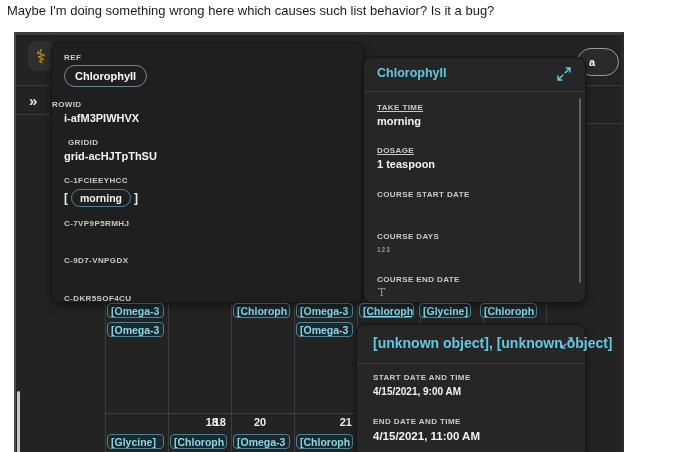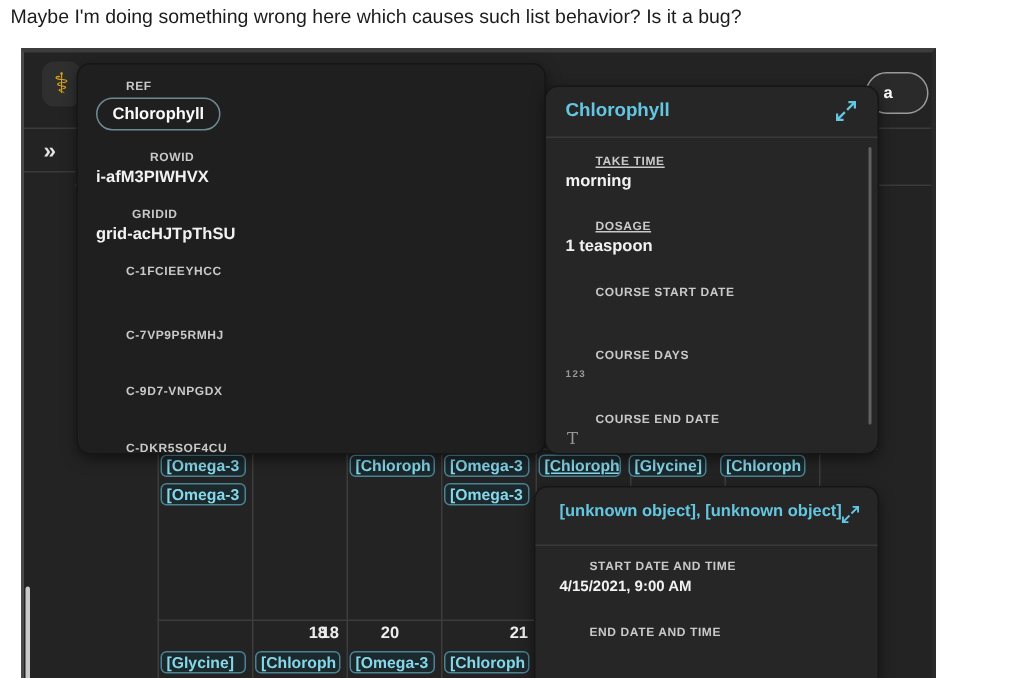--- a/index.html
+++ b/index.html
@@ -28,21 +28,21 @@
   .chip{position:absolute;height:15px;line-height:15px;border:1px solid #4d8292;border-radius:4px;
     background:#1b282c;color:#86d7ea;font-size:10.5px;font-weight:bold;padding:0 3px;
     overflow:hidden;white-space:nowrap;box-sizing:border-box;}
   .chip.u{ text-decoration:underline; }
   .datecell{position:absolute;width:58px;text-align:right;color:#ededed;font-size:11px;font-weight:600;}
 
   
   .popup{position:absolute;background:#1f1f1f;border-radius:8px;
     box-shadow:0 0 0 1px #161616,0 3px 10px rgba(0,0,0,.55);}
   .popup.light{background:#262626;}
-  .fld-label{position:absolute;font-size:8px;font-weight:bold;color:#c9c9c9;letter-spacing:.4px;white-space:nowrap;margin-left:20px;}
+  .fld-label{position:absolute;font-size:8px;font-weight:bold;color:#c9c9c9;letter-spacing:.4px;white-space:nowrap;}
   .fld-value{position:absolute;font-size:11px;font-weight:bold;color:#f2f2f2;white-space:nowrap;}
   .ref-chip{position:absolute;height:20px;line-height:20px;border:1px solid #6d8a93;border-radius:11px;
     padding:0 10px;font-size:11px;font-weight:bold;color:#fafafa;}
   .mini-chip{display:inline-block;height:16px;line-height:16px;border:1px solid #4d8292;border-radius:9px;
     padding:0 8px;font-size:10.5px;font-weight:bold;color:#f0f0f0;margin:0 3px;vertical-align:middle;}
   .bracket{color:#e8e8e8;font-size:12px;font-weight:bold;vertical-align:middle;}
   .popup-title{position:absolute;font-weight:bold;color:#64c6e0;white-space:nowrap;}
   .placeholder{position:absolute;color:#979797;}
   .scroll-thumb{position:absolute;width:2px;background:#616161;border-radius:1px;}
 
@@ -98,25 +98,28 @@
   <div class="chip" style="left:91px;top:399px;width:57px;">[Glycine]</div>
   <div class="chip" style="left:154px;top:399px;width:57px;">[Chloroph</div>
   <div class="chip" style="left:217px;top:399px;width:57px;">[Omega-3</div>
   <div class="chip" style="left:280px;top:399px;width:57px;">[Chloroph</div>
 
   <div class="pill-btn">a</div>
 
   <div class="popup" style="left:36px;top:8px;width:311px;height:259px;">
     <div class="fld-label" style="left:12px;top:10px;">REF</div>
     <div class="ref-chip" style="left:12px;top:22px;">Chlorophyll</div>
-    <div class="fld-label" style="left:28px;top:57px;">ROWID</div>
+    <div class="fld-label" style="left:0;top:57px;">ROWID</div>
     <div class="fld-value" style="left:12px;top:69px;">i-afM3PIWHVX</div>
     <div class="fld-label" style="left:16px;top:95px;">GRIDID</div>
     <div class="fld-value" style="left:12px;top:107px;">grid-acHJTpThSU</div>
     <div class="fld-label" style="left:12px;top:133px;">C-1FCIEEYHCC</div>
+    <div class="abs" style="left:12px;top:145px;">
+      <span class="bracket">[</span><span class="mini-chip">morning</span><span class="bracket">]</span>
+    </div>
     <div class="fld-label" style="left:12px;top:176px;">C-7VP9P5RMHJ</div>
     <div class="fld-label" style="left:12px;top:213px;">C-9D7-VNPGDX</div>
     <div class="fld-label" style="left:12px;top:251px;">C-DKR5SOF4CU</div>
   </div>
 
   <div class="popup light" style="left:348px;top:23px;width:221px;height:244px;">
     <div class="popup-title" style="left:13px;top:8px;font-size:12.5px;">Chlorophyll</div>
     <svg class="abs" style="left:193px;top:9px;" width="14" height="14" viewBox="0 0 13 13">
       <path d="M8 1h4v4 M12 1L7.2 5.8 M5 12H1V8 M1 12l4.8-4.8" stroke="#64c6e0" stroke-width="1.4" fill="none"></path>
     </svg>
@@ -127,23 +130,24 @@
     <div class="fld-value" style="left:13px;top:100px;">1 teaspoon</div>
     <div class="fld-label" style="left:13px;top:132px;">COURSE START DATE</div>
     <div class="fld-label" style="left:13px;top:174px;">COURSE DAYS</div>
     <div class="placeholder" style="left:13px;top:188px;font-size:6.5px;font-weight:bold;letter-spacing:1px;">123</div>
     <div class="fld-label" style="left:13px;top:217px;">COURSE END DATE</div>
     <div class="placeholder" style="left:14px;top:228px;font-size:11px;font-family:'DejaVu Serif',serif;">T</div>
     <div class="scroll-thumb" style="left:215px;top:40px;height:185px;"></div>
   </div>
 
   <div class="popup light" style="left:341px;top:290px;width:228px;height:130px;border-radius:8px 8px 0 0;">
-    <div class="popup-title" style="left:16px;top:10px;font-size:11px;">[unknown object], [unknown object]</div>
+    <div class="popup-title" style="left:16px;top:10px;font-size:14px;">[unknown object], [unknown object]</div>
     <svg class="abs" style="left:204px;top:12px;" width="12" height="12" viewBox="0 0 13 13">
       <path d="M8 1h4v4 M12 1L7.2 5.8 M5 12H1V8 M1 12l4.8-4.8" stroke="#64c6e0" stroke-width="1.4" fill="none"></path>
     </svg>
     <div class="divider-h" style="left:0;top:38px;width:228px;"></div>
     <div class="fld-label" style="left:16px;top:48px;">START DATE AND TIME</div>
     <div class="fld-value" style="left:16px;top:61px;font-size:10px;">4/15/2021, 9:00 AM</div>
     <div class="fld-label" style="left:16px;top:92px;">END DATE AND TIME</div>
+    <div class="fld-value" style="left:16px;top:105px;font-size:11.5px;">4/15/2021, 11:00 AM</div>
   </div>
 
 </div>
 
 </body></html>

